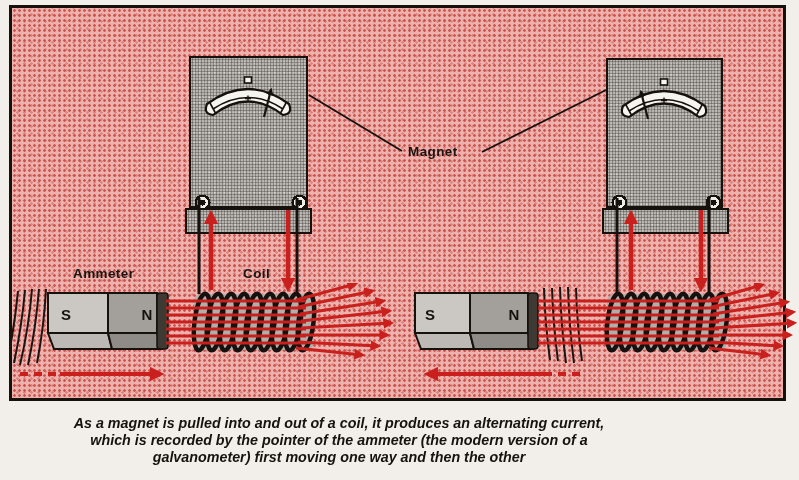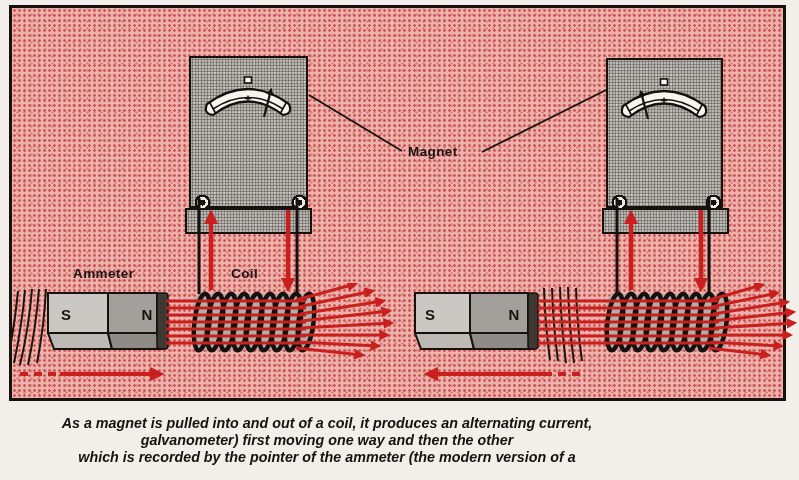--- a/index.html
+++ b/index.html
@@ -35,21 +35,21 @@
   .terminal{
     position:absolute;width:17px;height:17px;border-radius:50%;
     background:radial-gradient(circle at 50% 50%, #17110e 0 3px, #efece7 3px 5.5px, #17110e 5.5px 8px, rgba(0,0,0,0) 8px);
   }
 
   .diagram-label{
     position:absolute;color:#1b1512;font-size:13.5px;font-weight:600;letter-spacing:.4px;
   }
 
   .caption{
-    position:absolute;left:0;top:415px;width:654px;text-align:center;
+    position:absolute;left:12px;top:415px;width:654px;text-align:center;
     color:#16120f;font-weight:bold;font-style:italic;font-size:14.3px;line-height:17px;
   }
   svg{display:block;}
   svg text{font-family:"Liberation Sans", sans-serif;}
 </style>
 </head>
 <body>
 
 <div id="stage">
 
@@ -97,21 +97,21 @@
     <line x1="32" y1="43" x2="25" y2="16" stroke="#17110e" stroke-width="2.2" marker-end="url(#nhR)"></line>
   </svg>
 
   <svg class="abs" style="left:305px;top:85px;" width="310" height="80" viewBox="0 0 310 80">
     <line x1="4" y1="10" x2="97" y2="66" stroke="#17110e" stroke-width="1.8"></line>
     <line x1="177" y1="67" x2="301" y2="5" stroke="#17110e" stroke-width="1.8"></line>
   </svg>
   <div class="diagram-label" style="left:408px;top:144px;">Magnet</div>
 
   <div class="diagram-label" style="left:73px;top:266px;">Ammeter</div>
-  <div class="diagram-label" style="left:231px;top:266px;">Coil</div>
+  <div class="diagram-label" style="left:243px;top:266px;">Coil</div>
 
   <svg class="abs" style="left:193px;top:198px;" width="110" height="98" viewBox="0 0 110 98">
     <defs>
       <marker id="raL" viewBox="0 0 10 10" refX="7" refY="5" markerWidth="3.2" markerHeight="3.2" orient="auto">
         <path d="M0,0 L10,5 L0,10 z" fill="#c9201d"></path>
       </marker>
     </defs>
     <line x1="6" y1="0" x2="6" y2="96" stroke="#17110e" stroke-width="3"></line>
     <line x1="104" y1="0" x2="104" y2="96" stroke="#17110e" stroke-width="3"></line>
     <line x1="18" y1="92" x2="18" y2="16" stroke="#c9201d" stroke-width="4.5" marker-end="url(#raL)"></line>
@@ -259,17 +259,17 @@
     </g>
 
     <g stroke="#c9201d" stroke-width="4" fill="none">
       <line x1="178" y1="91" x2="142" y2="91" stroke-dasharray="8 6"></line>
       <line x1="142" y1="91" x2="26" y2="91" marker-end="url(#faR)"></line>
     </g>
   </svg>
 
   <div class="caption">
     <div>As a magnet is pulled into and out of a coil, it produces an alternating current,</div>
+    <div>which is recorded by the pointer of the ammeter (the modern version of a</div>
     <div>galvanometer) first moving one way and then the other</div>
-    <div>which is recorded by the pointer of the ammeter (the modern version of a</div>
   </div>
 
 </div>
 
 </body></html>

